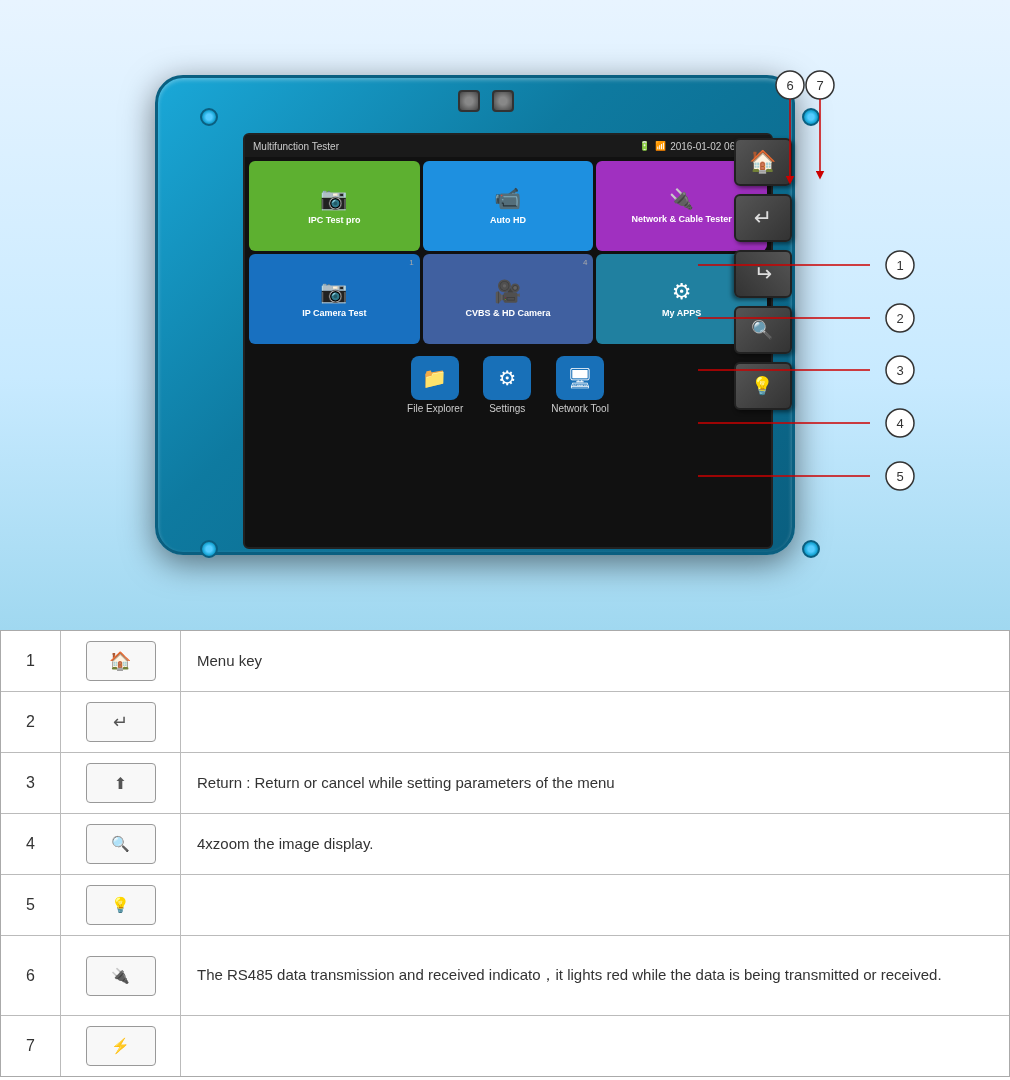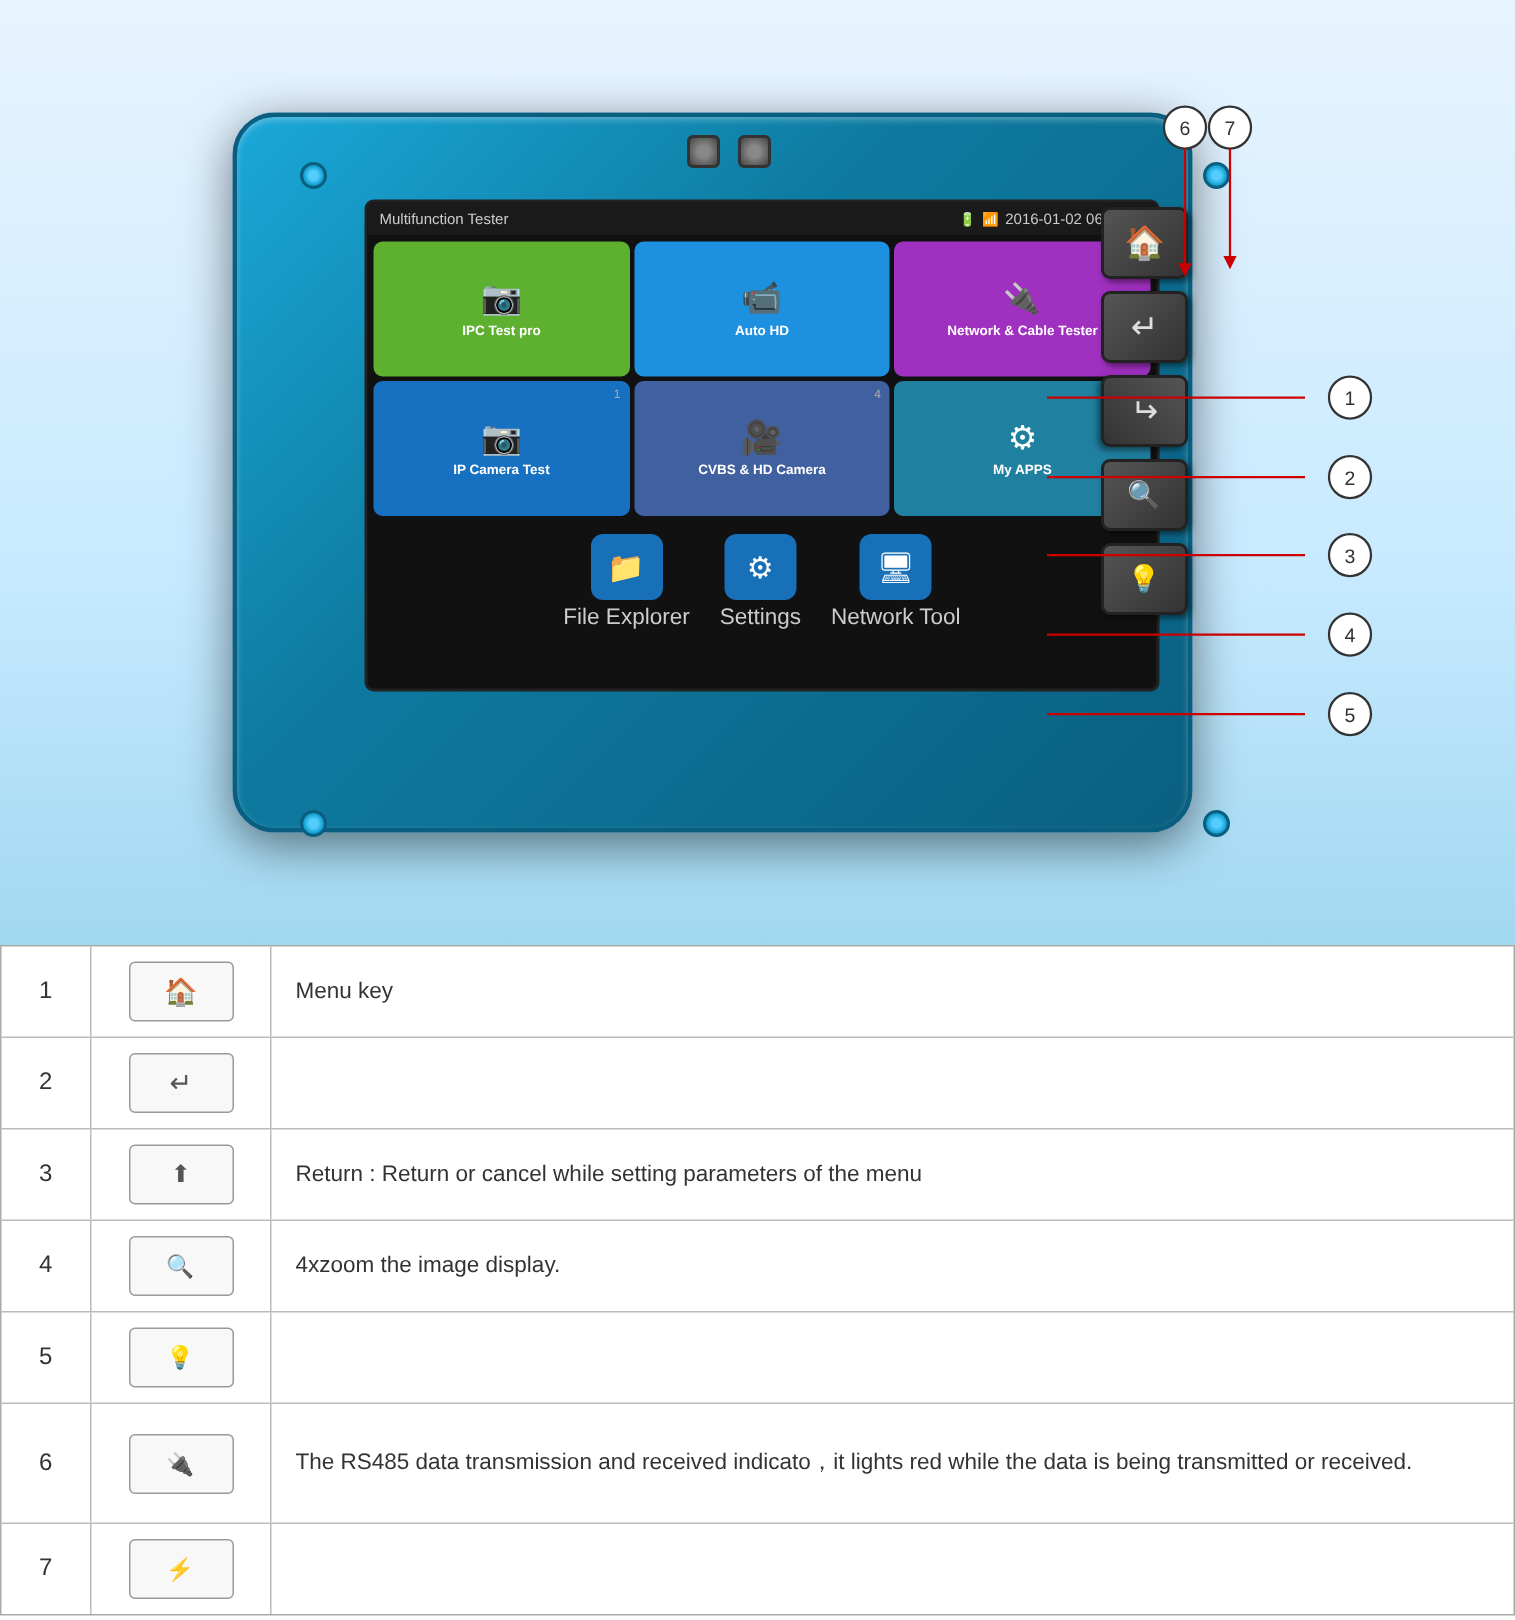--- a/index.html
+++ b/index.html
@@ -54,21 +54,21 @@
     .screw.tr { top: 30px; left: 644px; }
     .screw.bl { top: 462px; left: 42px; }
     .screw.br { top: 462px; left: 644px; }
 
     
     .screen {
       position: absolute;
       left: 85px;
       top: 55px;
       width: 530px;
-      height: 328px;
+      height: 416px;
       background: #111;
       border-radius: 6px;
       overflow: hidden;
       border: 2px solid #222;
     }
 
     .screen-status-bar {
       height: 22px;
       background: #1a1a1a;
       display: flex;
@@ -168,21 +168,21 @@
       background: #1870b8;
       border-radius: 8px;
       display: flex;
       align-items: center;
       justify-content: center;
       font-size: 20px;
       color: #fff;
     }
 
     .bottom-app-label {
-      font-size: 15px;
+      font-size: 10px;
       color: #ccc;
       text-align: center;
     }
 
     
     .side-buttons {
       position: absolute;
       right: 0;
       top: 60px;
       display: flex;

